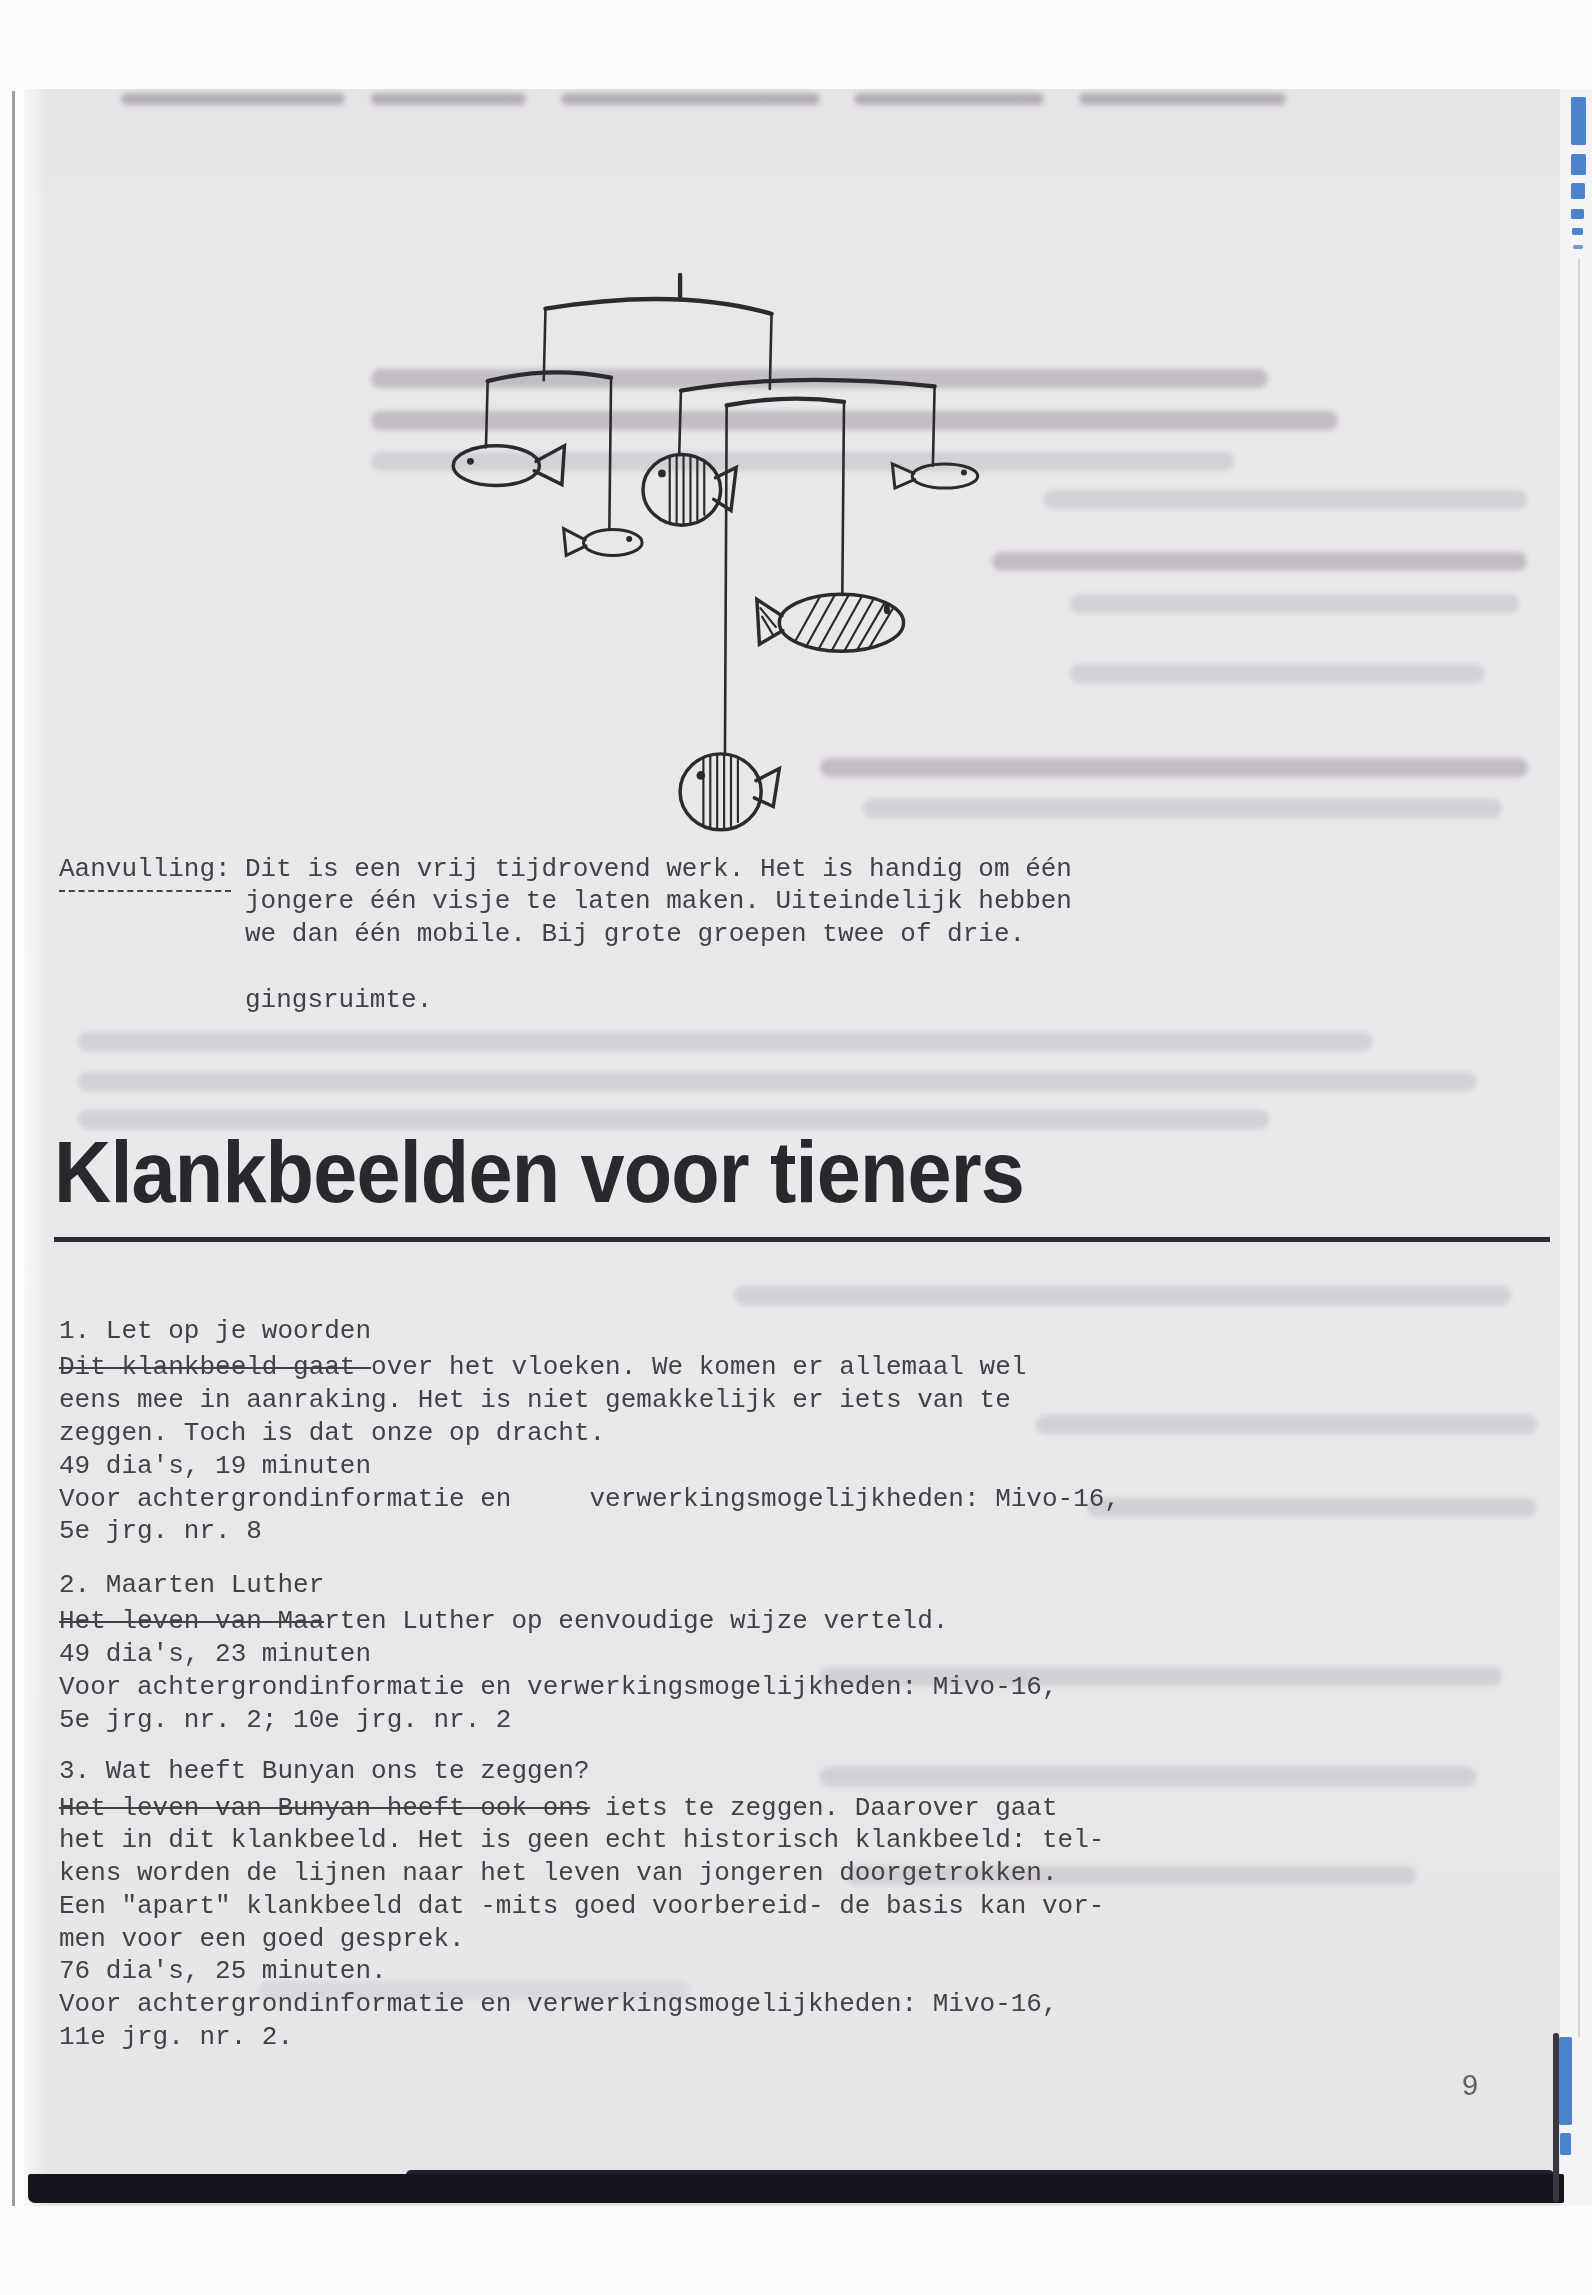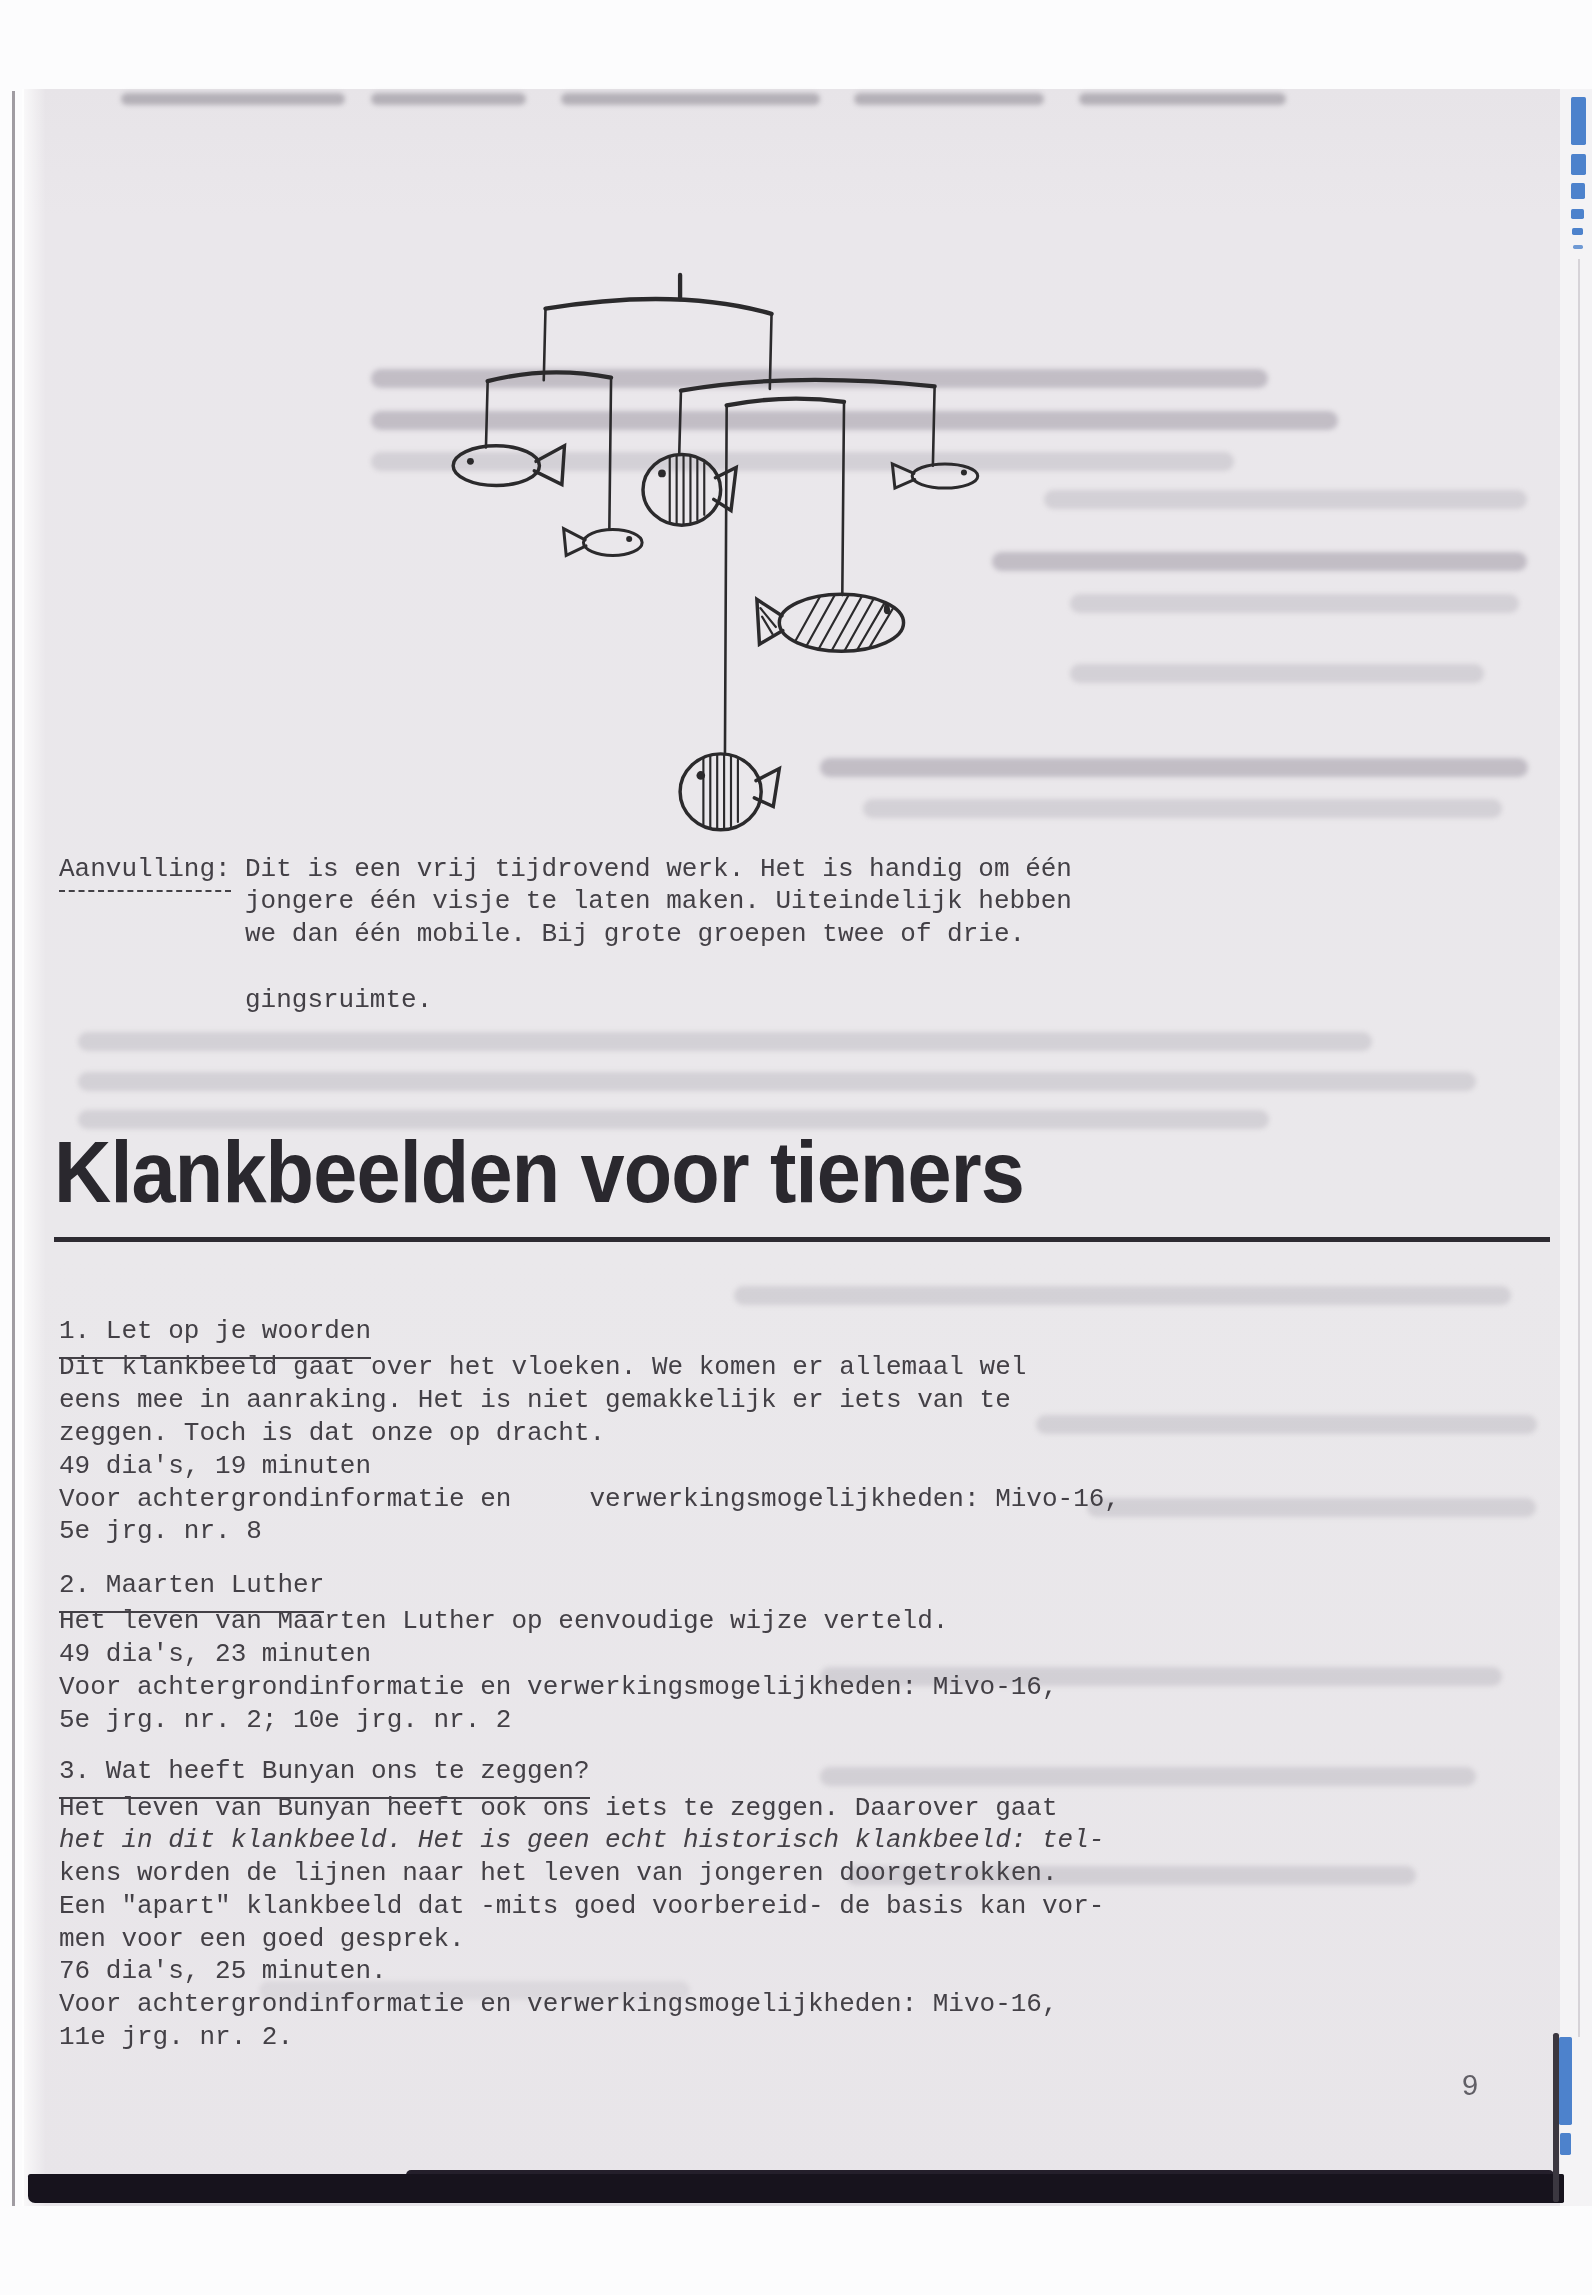--- a/index.html
+++ b/index.html
@@ -8,21 +8,21 @@
   .page{position:absolute;left:24px;top:89px;width:1536px;height:2117px;
         background:linear-gradient(180deg,#e7e4e8 0%,#eae7eb 6%,#eae8eb 55%,#e8e5e9 100%);}
   .gutter-light{position:absolute;left:22.4px;top:89px;width:24px;height:2117px;
         background:linear-gradient(90deg,rgba(255,255,255,.8),rgba(255,255,255,0));}
   .left-edge-line{position:absolute;left:12px;top:91px;width:2.6px;height:2115px;background:#a09ca2;}
   .top-smudge{position:absolute;border-radius:7px;background:rgba(118,112,124,.45);filter:blur(2.6px);height:12px;top:93px;}
   .ghost{position:absolute;height:19px;border-radius:9.5px;background:rgba(148,142,155,.26);filter:blur(2.6px);}
   .ghost.dark{background:rgba(128,122,136,.38);}
   .mono{position:absolute;font-family:"Liberation Mono",monospace;font-size:26px;line-height:33px;
         color:#434046;white-space:pre;letter-spacing:0;text-align:center;}
-  .sec-title{border-bottom:2.6px solid #434046;padding-bottom:9px;}
+  .sec-title{border-bottom:2.6px solid #434046;padding-bottom:19px;}
   .ann-label{border-bottom:2.6px dashed #434046;padding-bottom:3.5px;}
   .big-heading{position:absolute;left:54px;top:1129px;font-family:"Liberation Sans",sans-serif;
         font-weight:bold;font-size:88px;line-height:86px;color:#2a282e;letter-spacing:-0.9px;
         transform:scaleX(0.9);transform-origin:left top;white-space:nowrap;}
   .heading-rule{position:absolute;left:54px;top:1237px;width:1496px;height:5.2px;background:#2e2b32;}
   .page-number{position:absolute;left:1462px;top:2069px;font-family:"Liberation Sans",sans-serif;
         font-size:29px;color:#615f66;}
   .bottom-band{position:absolute;left:28px;top:2174px;width:1536px;height:28.5px;background:#17131d;
         border-radius:2.6px 1.7px 1.7px 7px;}
   .bottom-band2{position:absolute;left:406px;top:2170px;width:1148px;height:10.4px;background:#241f2b;border-radius:5.2px;}
@@ -180,21 +180,21 @@
   <div class="mono" style="left:59px;top:1515px;">5e jrg. nr. 8</div>
 
   <div class="mono sec-title" style="left:59px;top:1569px;">2. Maarten Luther</div>
   <div class="mono" style="left:59px;top:1605px;">Het leven van Maarten Luther op eenvoudige wijze verteld.</div>
   <div class="mono" style="left:59px;top:1638px;">49 dia's, 23 minuten</div>
   <div class="mono" style="left:59px;top:1671px;">Voor achtergrondinformatie en verwerkingsmogelijkheden: Mivo-16,</div>
   <div class="mono" style="left:59px;top:1704px;">5e jrg. nr. 2; 10e jrg. nr. 2</div>
 
   <div class="mono sec-title" style="left:59px;top:1755px;">3. Wat heeft Bunyan ons te zeggen?</div>
   <div class="mono" style="left:59px;top:1792px;">Het leven van Bunyan heeft ook ons iets te zeggen. Daarover gaat</div>
-  <div class="mono" style="left:59px;top:1824px;font-style:italic;">het in dit klankbeeld. Het is geen echt historisch klankbeeld: tel-</div>
+  <div class="mono" style="left:59px;top:1824px;">het in dit klankbeeld. Het is geen echt historisch klankbeeld: tel-</div>
   <div class="mono" style="left:59px;top:1857px;">kens worden de lijnen naar het leven van jongeren doorgetrokken.</div>
   <div class="mono" style="left:59px;top:1890px;">Een "apart" klankbeeld dat -mits goed voorbereid- de basis kan vor-</div>
   <div class="mono" style="left:59px;top:1923px;">men voor een goed gesprek.</div>
   <div class="mono" style="left:59px;top:1955px;">76 dia's, 25 minuten.</div>
   <div class="mono" style="left:59px;top:1988px;">Voor achtergrondinformatie en verwerkingsmogelijkheden: Mivo-16,</div>
   <div class="mono" style="left:59px;top:2021px;">11e jrg. nr. 2.</div>
 
   <div class="page-number">9</div>
 
   <div class="bottom-band2"></div>

